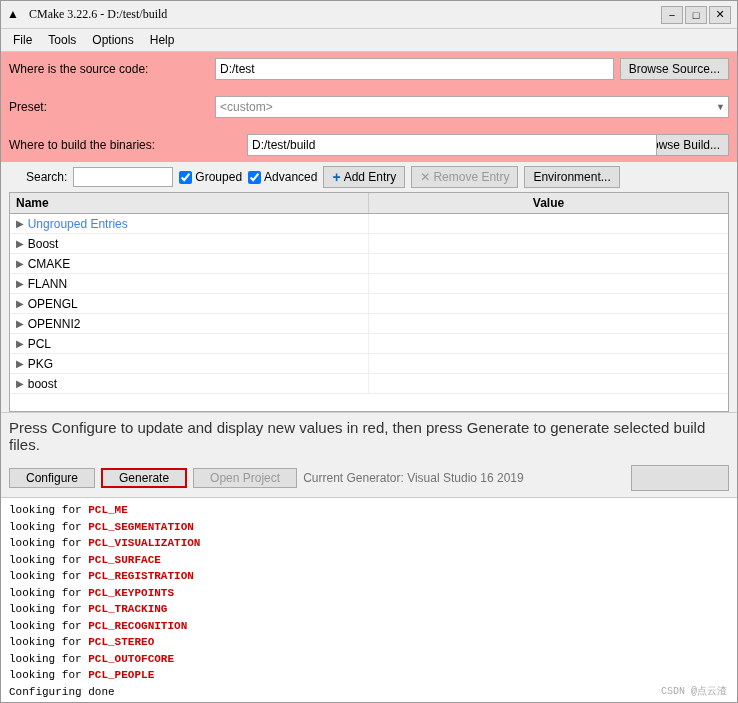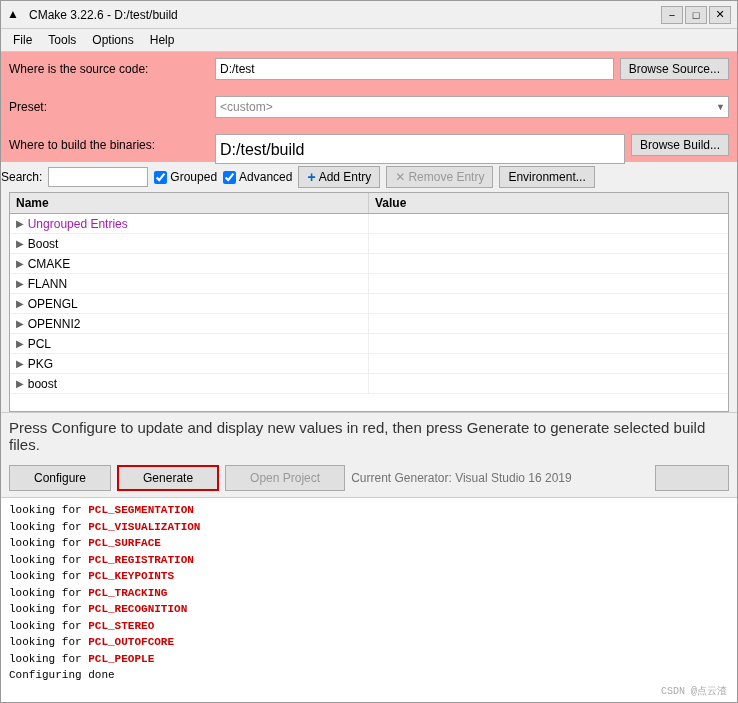--- a/index.html
+++ b/index.html
@@ -34,20 +34,21 @@
       gap: 6px;
     }
     .title-icon {
       width: 16px;
       height: 16px;
     }
     .title-text {
       font-size: 12px;
       font-weight: normal;
       color: #000;
+      font-family: Liberation Serif, serif;
     }
     .title-controls {
       display: flex;
       gap: 2px;
     }
     .title-btn {
       width: 22px;
       height: 18px;
       background: #e0e0e0;
       border: 1px solid #aaa;
@@ -103,21 +104,21 @@
       background: #e0e0e0;
       border: 1px solid #aaa;
       font-size: 12px;
       cursor: pointer;
       white-space: nowrap;
     }
 
     .toolbar {
       display: flex;
       align-items: center;
-      padding: 4px 0;
+      padding: 4px 25px;
       gap: 6px;
       background: #f0f0f0;
     }
     .search-label { font-size: 12px; }
     .search-input {
       width: 100px;
       height: 20px;
       border: 1px solid #aaa;
       font-size: 12px;
       padding: 0 3px;
@@ -165,20 +166,21 @@
       font-size: 12px;
     }
     .col-name {
       width: 50%;
       padding: 3px 6px;
       border-right: 1px solid #ccc;
     }
     .col-value {
       width: 50%;
       padding: 3px 6px;
+      text-align: center;
     }
     .table-row {
       display: flex;
       border-bottom: 1px solid #eee;
       font-size: 12px;
       min-height: 20px;
     }
     .row-name {
       width: 50%;
       padding: 2px 6px;
@@ -205,22 +207,22 @@
     }
 
     .action-bar {
       display: flex;
       align-items: center;
       gap: 6px;
       padding: 6px 8px;
       background: #f0f0f0;
     }
     .action-btn {
-      height: 26px;
-      padding: 0 24px;
+      height: 20px;
+      padding: 0 16px;
       background: #e0e0e0;
       border: 1px solid #aaa;
       font-size: 12px;
       cursor: pointer;
     }
     .action-btn.generate {
       border: 2px solid #cc0000;
     }
     .action-btn.disabled {
       color: #999;
@@ -293,27 +295,28 @@
       pointer-events: none;
     }
 
     .path-select-wrapper {
       flex: 1;
       position: relative;
       height: 22px;
     }
     .path-select-wrapper select {
       width: 100%;
-      height: 30px;
-      border: 1px solid #aaa;
-      font-size: 16px;
+      height: 22px;
+      border: 1px solid #aaa;
+      font-size: 12px;
       padding: 0 4px;
       background: white;
       appearance: none;
       color: #000;
+      margin-left: 32px;
     }
   </style>
 </head>
 <body>
 
 <div class="window">
 
   <div class="title-bar">
     <div class="title-bar-left">
       <span class="title-icon">▲</span>
@@ -385,21 +388,21 @@
   </div>
 
   <div class="table-area">
     <div class="table-header">
       <div class="col-name">Name</div>
       <div class="col-value">Value</div>
     </div>
     <div class="table-row">
       <div class="row-name">
         <span class="row-expand">▶</span>
-        <span style="color:#a21caf;">Ungrouped Entries</span>
+        <span style="color:#3b82f6;">Ungrouped Entries</span>
       </div>
       <div class="row-value"></div>
     </div>
     <div class="table-row">
       <div class="row-name">
         <span class="row-expand">▶</span>
         <span>Boost</span>
       </div>
       <div class="row-value"></div>
     </div>
@@ -461,20 +464,21 @@
   <div class="action-bar">
     <button class="action-btn">Configure</button>
     <button class="action-btn generate">Generate</button>
     <button class="action-btn disabled">Open Project</button>
     <span class="generator-text">Current Generator: Visual Studio 16 2019</span>
     <div style="flex:1;"></div>
     <button class="empty-btn"></button>
   </div>
 
   <div class="log-area">
+    <div class="log-line">looking for <span class="log-highlight">PCL_ME</span></div>
     <div class="log-line">looking for <span class="log-highlight">PCL_SEGMENTATION</span></div>
     <div class="log-line">looking for <span class="log-highlight">PCL_VISUALIZATION</span></div>
     <div class="log-line">looking for <span class="log-highlight">PCL_SURFACE</span></div>
     <div class="log-line">looking for <span class="log-highlight">PCL_REGISTRATION</span></div>
     <div class="log-line">looking for <span class="log-highlight">PCL_KEYPOINTS</span></div>
     <div class="log-line">looking for <span class="log-highlight">PCL_TRACKING</span></div>
     <div class="log-line">looking for <span class="log-highlight">PCL_RECOGNITION</span></div>
     <div class="log-line">looking for <span class="log-highlight">PCL_STEREO</span></div>
     <div class="log-line">looking for <span class="log-highlight">PCL_OUTOFCORE</span></div>
     <div class="log-line">looking for <span class="log-highlight">PCL_PEOPLE</span></div>

